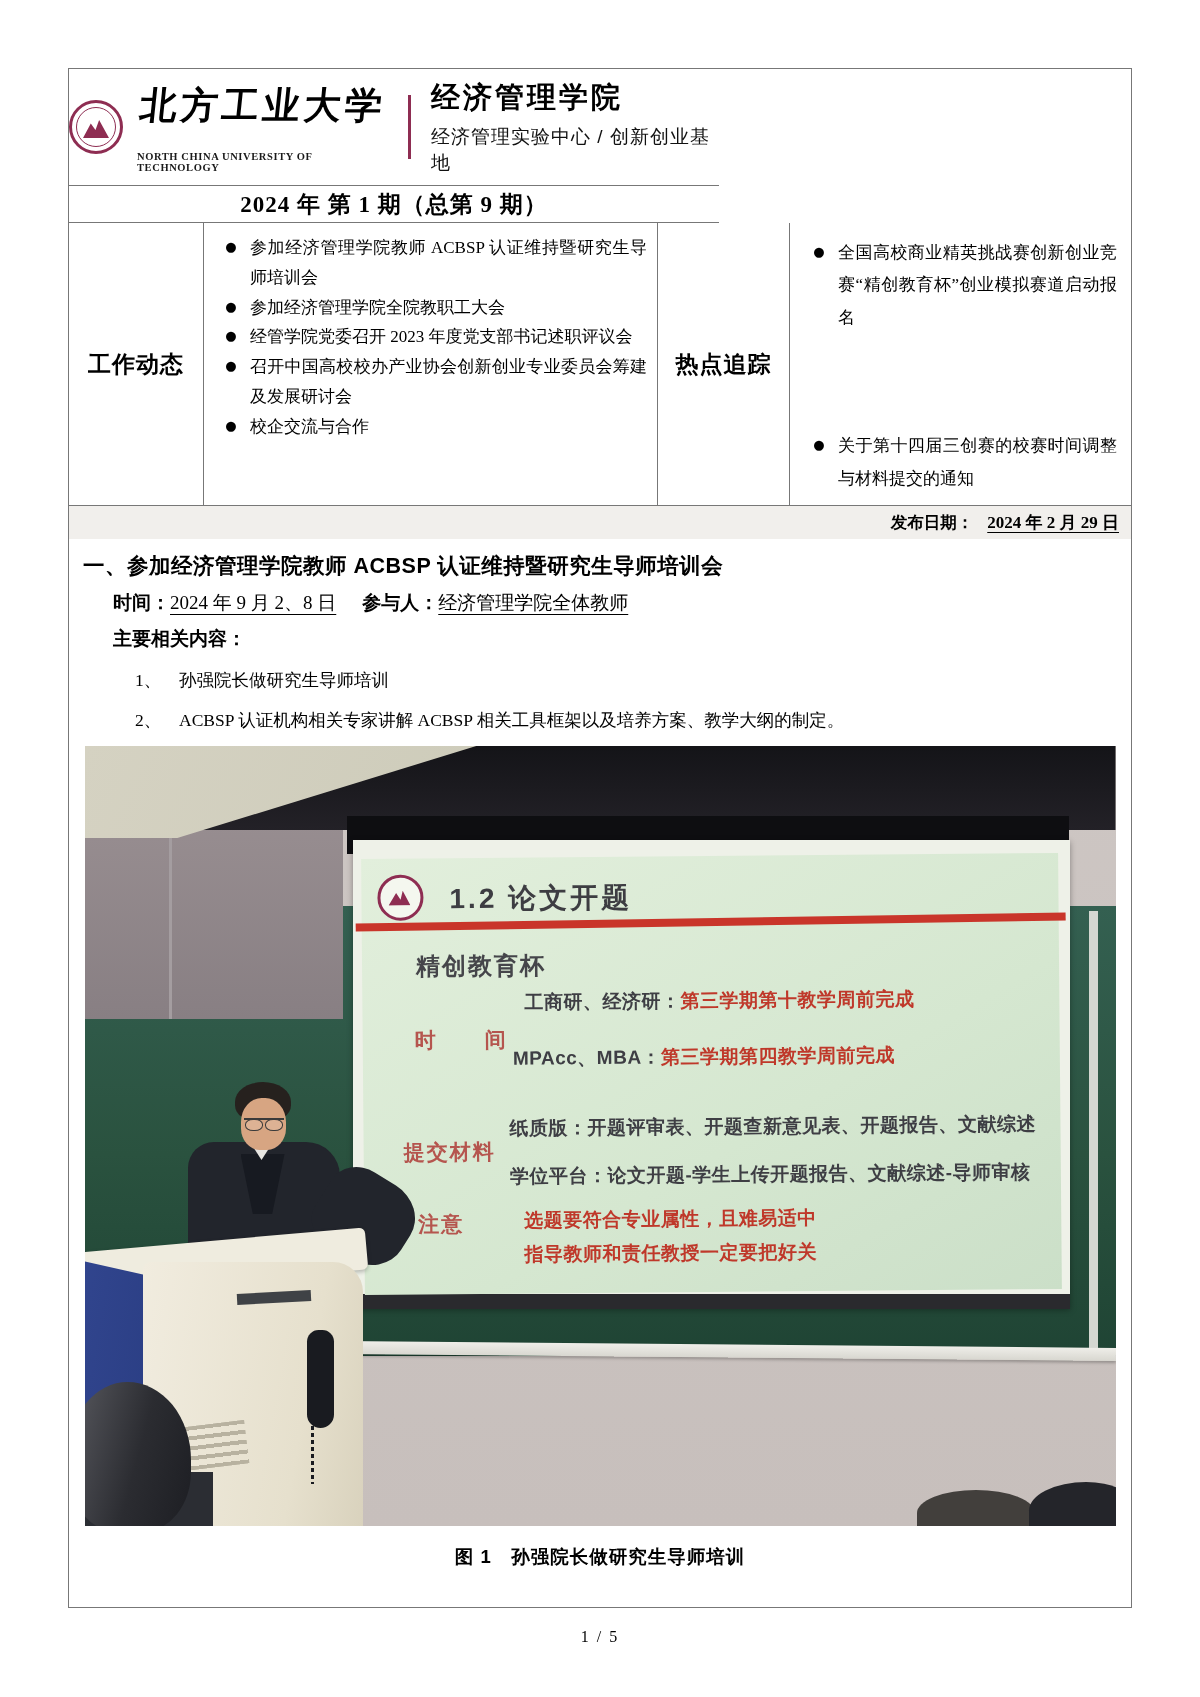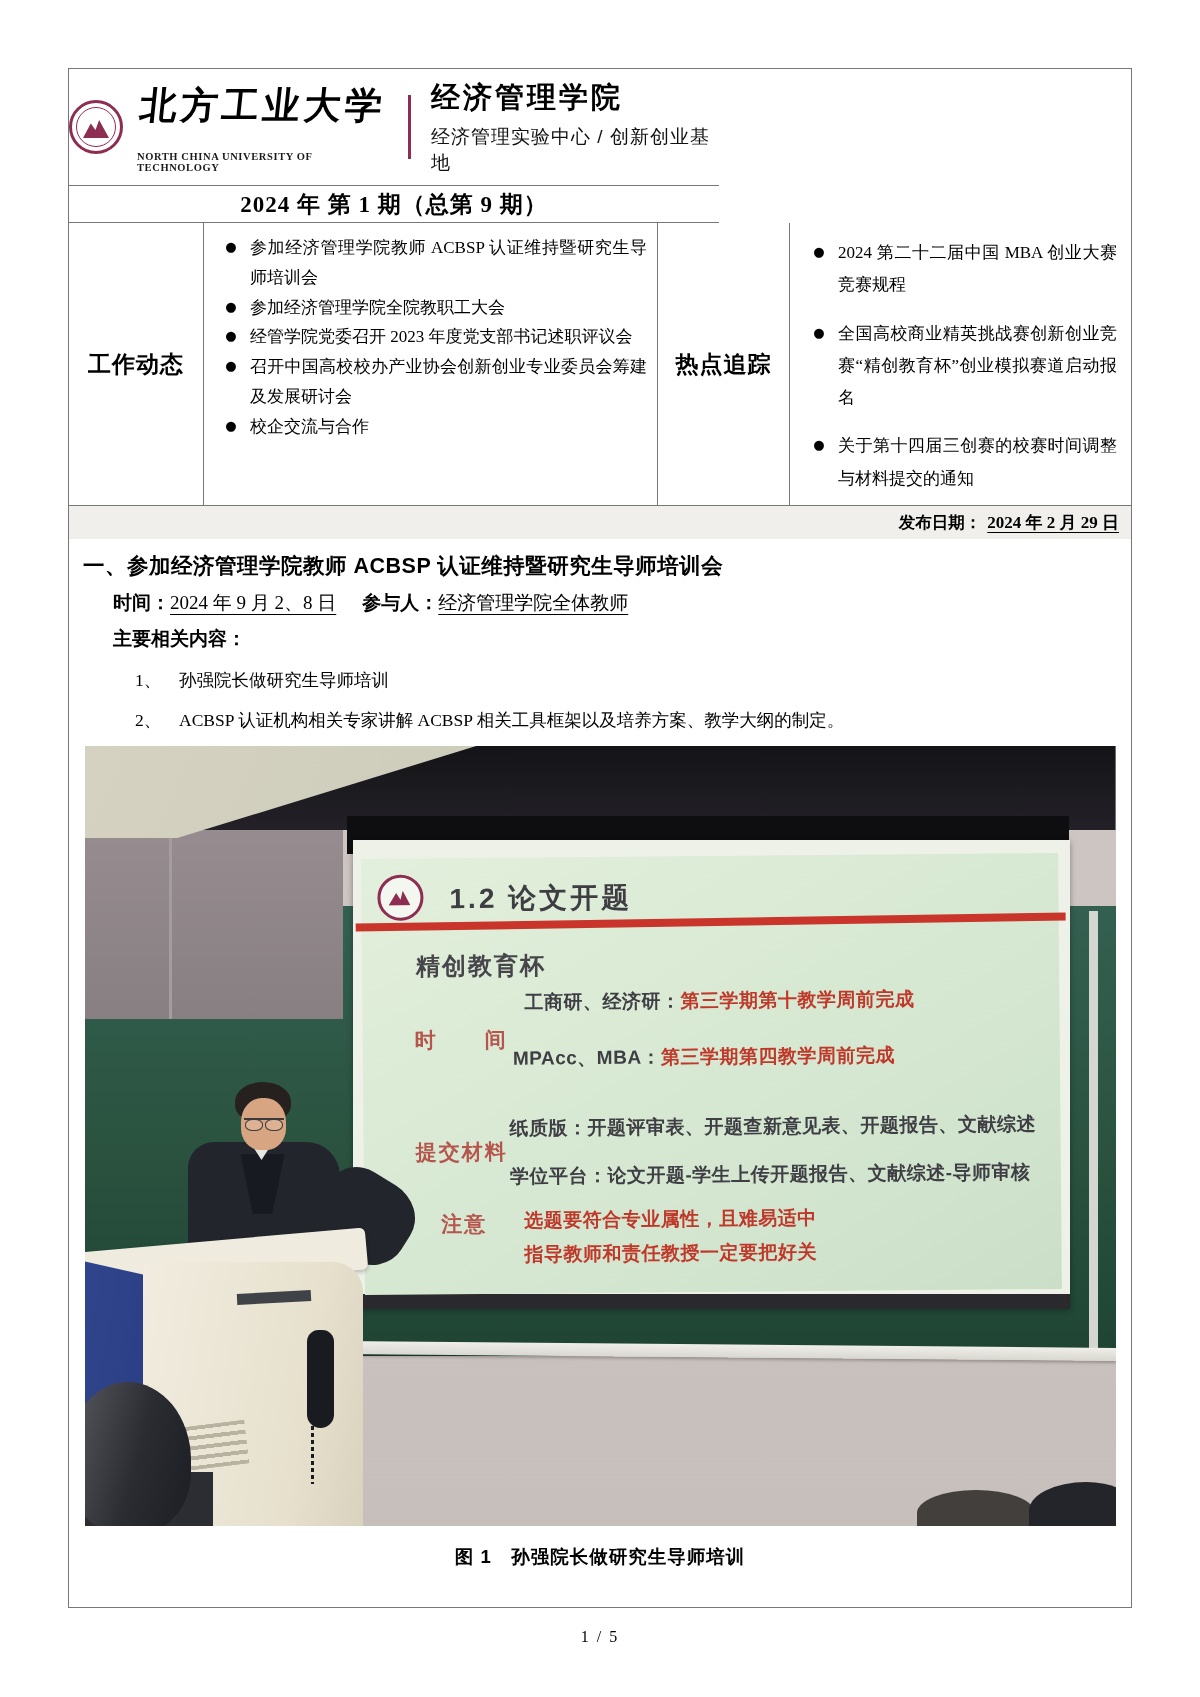--- a/index.html
+++ b/index.html
@@ -43,21 +43,21 @@
   .toc-list.hot { border-right:none; display:flex; flex-direction:column; justify-content:space-between;
                   padding:14px 14px 10px 10px; }
   .toc-list li { list-style:none; display:flex; line-height:1.75; text-align:justify; }
   .toc-list li::before { content:"\25CF"; font-size:13px; flex:0 0 38px; text-align:center;
                          padding-top:3px; font-family:"DejaVu Sans", sans-serif; }
   .toc-list.hot li { line-height:1.9; }
 
   
   .publish-bar { height:33px; background:#f1efec; display:flex; align-items:center;
                  justify-content:flex-end; padding-right:12px; font-size:16.5px; font-weight:bold; }
-  .publish-bar .pub-date { text-decoration:underline; text-underline-offset:4px; margin-left:6px;
+  .publish-bar .pub-date { text-decoration:underline; text-underline-offset:4px; margin-left:14px;
                            font-family:"Liberation Serif", serif; font-size:17px; }
 
   
   .doc-body { padding:12px 14px 0 14px; }
   .sec-heading { font-size:21.5px; font-weight:bold; letter-spacing:0.5px; }
   .meta-line { margin:10px 0 0 30px; font-size:19px; display:flex; align-items:baseline; }
   .meta-label { font-weight:bold; }
   .meta-value { font-family:"Liberation Serif", serif; text-decoration:underline;
                 text-underline-offset:5px; margin-right:26px; }
   .content-label { margin:10px 0 0 30px; font-size:19px; font-weight:bold; }
@@ -189,21 +189,20 @@
       <div class="toc-label">工作动态</div>
       <ul class="toc-list work">
         <li>参加经济管理学院教师 ACBSP 认证维持暨研究生导师培训会</li>
         <li>参加经济管理学院全院教职工大会</li>
         <li>经管学院党委召开 2023 年度党支部书记述职评议会</li>
         <li>召开中国高校校办产业协会创新创业专业委员会筹建及发展研讨会</li>
         <li>校企交流与合作</li>
       </ul>
       <div class="toc-label">热点追踪</div>
       <ul class="toc-list hot">
-        <li>2024 第二十二届中国 MBA 创业大赛竞赛规程</li>
         <li>全国高校商业精英挑战赛创新创业竞赛“精创教育杯”创业模拟赛道启动报名</li>
         <li>关于第十四届三创赛的校赛时间调整与材料提交的通知</li>
       </ul>
     </div>
 
     <div class="publish-bar">
       <span class="pub-label">发布日期：</span>
       <span class="pub-date">2024 年 2 月 29 日</span>
     </div>
 
@@ -244,24 +243,24 @@
 
           <div class="s-row" style="left:162px; top:132px;">
             <span class="s-dark">工商研、经济研：</span><span class="s-red">第三学期第十教学周前完成</span>
           </div>
           <div class="s-label" style="left:52px; top:168px;">时      间</div>
           <div class="s-row" style="left:150px; top:188px;">
             <span class="s-dark">MPAcc、MBA：</span><span class="s-red">第三学期第四教学周前完成</span>
           </div>
 
           <div class="s-row s-dark" style="left:146px; top:258px;">纸质版：开题评审表、开题查新意见表、开题报告、文献综述</div>
-          <div class="s-label" style="left:52px; top:280px;">提交材料</div>
+          <div class="s-label" style="left:40px; top:280px;">提交材料</div>
           <div class="s-row s-dark" style="left:146px; top:306px;">学位平台：论文开题-学生上传开题报告、文献综述-导师审核</div>
 
-          <div class="s-label" style="left:77px; top:352px;">注意</div>
+          <div class="s-label" style="left:54px; top:352px;">注意</div>
           <div class="s-row s-red" style="left:160px; top:350px; font-weight:bold;">选题要符合专业属性，且难易适中</div>
           <div class="s-row s-red" style="left:160px; top:384px; font-weight:bold;">指导教师和责任教授一定要把好关</div>
         </div>
 
         <div class="ph-tray"></div>
 
         <div class="pr-body"></div>
         <div class="pr-sweater"></div>
         <div class="pr-collar"></div>
         <div class="pr-arm"></div>

